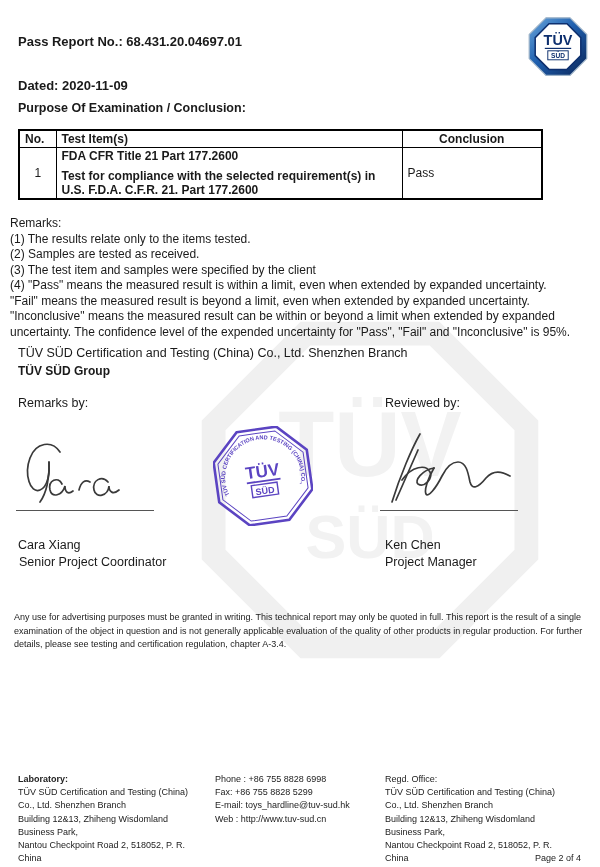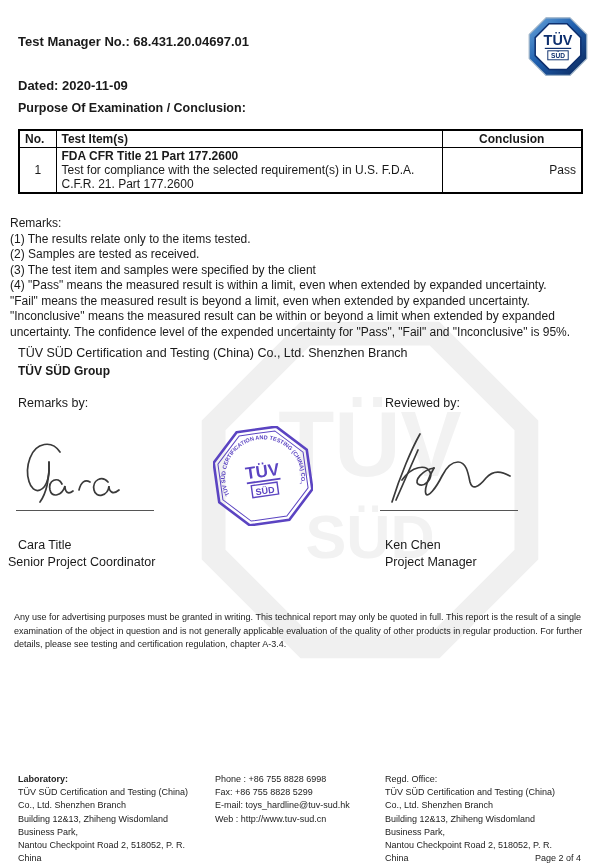--- a/index.html
+++ b/index.html
@@ -22,58 +22,58 @@
   }
   .content { position: absolute; inset: 0; z-index: 1; }
 
   
   .report-no { left: 18px; top: 34px; font-size: 13px; font-weight: bold; }
   .dated     { left: 18px; top: 55px; font-size: 13px; font-weight: bold; margin-top: 23px; }
   .logo      { left: 528px; top: 16px; width: 60px; height: 66px; }
 
   
   .purpose   { left: 18px; top: 101px; font-size: 12.5px; font-weight: bold; }
-  .tbl-wrap  { left: 18px; top: 129px; width: 565px; }
+  .tbl-wrap  { left: 18px; top: 129px; width: 525px; }
   table.result {
     width: 100%;
     border-collapse: collapse;
     border: 2px solid #000;
     font-size: 12px;
   }
   table.result th, table.result td {
     border: 1px solid #000;
     padding: 1px 5px;
     vertical-align: middle;
   }
   th.col-no  { width: 37px;  text-align: left; font-weight: bold; }
   th.col-item{ text-align: left; font-weight: bold; }
   th.col-conc{ width: 140px; text-align: center; font-weight: bold; }
   td.cell-no   { text-align: center; }
-  td.cell-conc { text-align: right; margin-left: 9px; }
+  td.cell-conc { text-align: left; margin-left: 9px; }
   .item-title { font-weight: bold; }
-  .item-desc  { font-weight: normal; }
+  .item-desc  { font-weight: bold; margin-top: 6px; }
 
   
   .remarks { left: 10px; top: 216px; width: 566px; font-size: 12px; line-height: 15.5px; }
   .remarks div { margin: 0; }
 
   
   .company-line1 { left: 18px; top: 346px; font-size: 12.5px; }
   .company-line2 { left: 18px; top: 364px; font-size: 12px; font-weight: bold; }
 
   
   .prepared-label { left: 18px;  top: 396px; font-size: 12.5px; }
   .reviewed-label { left: 385px; top: 396px; font-size: 12.5px; }
   .sig-cara  { left: 16px;  top: 432px; width: 140px; height: 76px; }
   .sig-ken   { left: 378px; top: 424px; width: 150px; height: 86px; }
   .sig-line-left  { left: 16px;  top: 510px; width: 138px; border-top: 1.5px solid #555; }
   .sig-line-right { left: 380px; top: 510px; width: 138px; border-top: 1.5px solid #555; }
   .stamp { left: 213px; top: 426px; width: 100px; height: 100px; }
   .preparer-name  { left: 18px;  top: 538px; font-size: 12.5px; }
-  .preparer-title { left: 8px;  top: 555px; font-size: 12.5px; }
+  .preparer-title { left: 19px;  top: 555px; font-size: 12.5px; }
   .reviewer-name  { left: 385px; top: 538px; font-size: 12.5px; }
   .reviewer-title { left: 385px; top: 555px; font-size: 12.5px; text-align: center; }
 
   
   .disclaimer {
     left: 14px; top: 611px; width: 572px;
     font-size: 9px; line-height: 13.5px; color: #222;
   }
 
   
@@ -92,21 +92,21 @@
 <div class="page">
 
   <svg class="watermark" viewBox="0 0 100 100">
     <polygon points="31,4 69,4 96,31 96,69 69,96 31,96 4,69 4,31" fill="none" stroke="#f0f0f0" stroke-width="7"></polygon>
     <text x="50" y="46" text-anchor="middle" font-size="27" font-weight="bold" fill="#f2f2f2" font-family="Liberation Sans, sans-serif">TÜV</text>
     <text x="50" y="70" text-anchor="middle" font-size="18" font-weight="bold" fill="#f2f2f2" font-family="Liberation Sans, sans-serif">SÜD</text>
   </svg>
 
   <div class="content">
 
-    <div class="layer report-no">Test Manager No.: 68.431.20.04697.01</div>
+    <div class="layer report-no">Pass Report No.: 68.431.20.04697.01</div>
     <div class="layer dated">Dated: 2020-11-09</div>
 
     <svg class="layer logo" viewBox="0 0 100 108">
       <defs>
         <linearGradient id="logograd" x1="0" y1="0" x2="1" y2="1">
           <stop offset="0" stop-color="#6aa7dd"></stop>
           <stop offset="0.45" stop-color="#1f5fae"></stop>
           <stop offset="1" stop-color="#0a2558"></stop>
         </linearGradient>
       </defs>
@@ -188,21 +188,21 @@
         <text font-size="5.6" font-weight="bold" fill="#5b44c2" font-family="Liberation Sans, sans-serif">
           <textPath href="#ringpath" startOffset="2">TÜV SÜD CERTIFICATION AND TESTING (CHINA) CO., LTD.  SHENZHEN BRANCH</textPath>
         </text>
         <text x="50" y="51" text-anchor="middle" font-size="17" font-weight="bold" fill="#5b44c2" font-family="Liberation Sans, sans-serif">TÜV</text>
         <line x1="33" y1="55" x2="67" y2="55" stroke="#5b44c2" stroke-width="1.8"></line>
         <rect x="37" y="58" width="26" height="12" fill="none" stroke="#5b44c2" stroke-width="1.4"></rect>
         <text x="50" y="68" text-anchor="middle" font-size="9" font-weight="bold" fill="#5b44c2" font-family="Liberation Sans, sans-serif">SÜD</text>
       </g>
     </svg>
 
-    <div class="layer preparer-name">Cara Title</div>
+    <div class="layer preparer-name">Cara Xiang</div>
     <div class="layer preparer-title">Senior Project Coordinator</div>
     <div class="layer reviewer-name">Ken Chen</div>
     <div class="layer reviewer-title">Project Manager</div>
 
     <div class="layer disclaimer">Any use for advertising purposes must be granted in writing. This technical report may only be quoted in full. This report is the result of a single examination of the object in question and is not generally applicable evaluation of the quality of other products in regular production. For further details, please see testing and certification regulation, chapter A-3.4.</div>
 
     <div class="layer footer">
       <div class="footer-col lab">
         <div class="footer-title-bold">Laboratory:</div>
         <div>TÜV SÜD Certification and Testing (China)</div>

